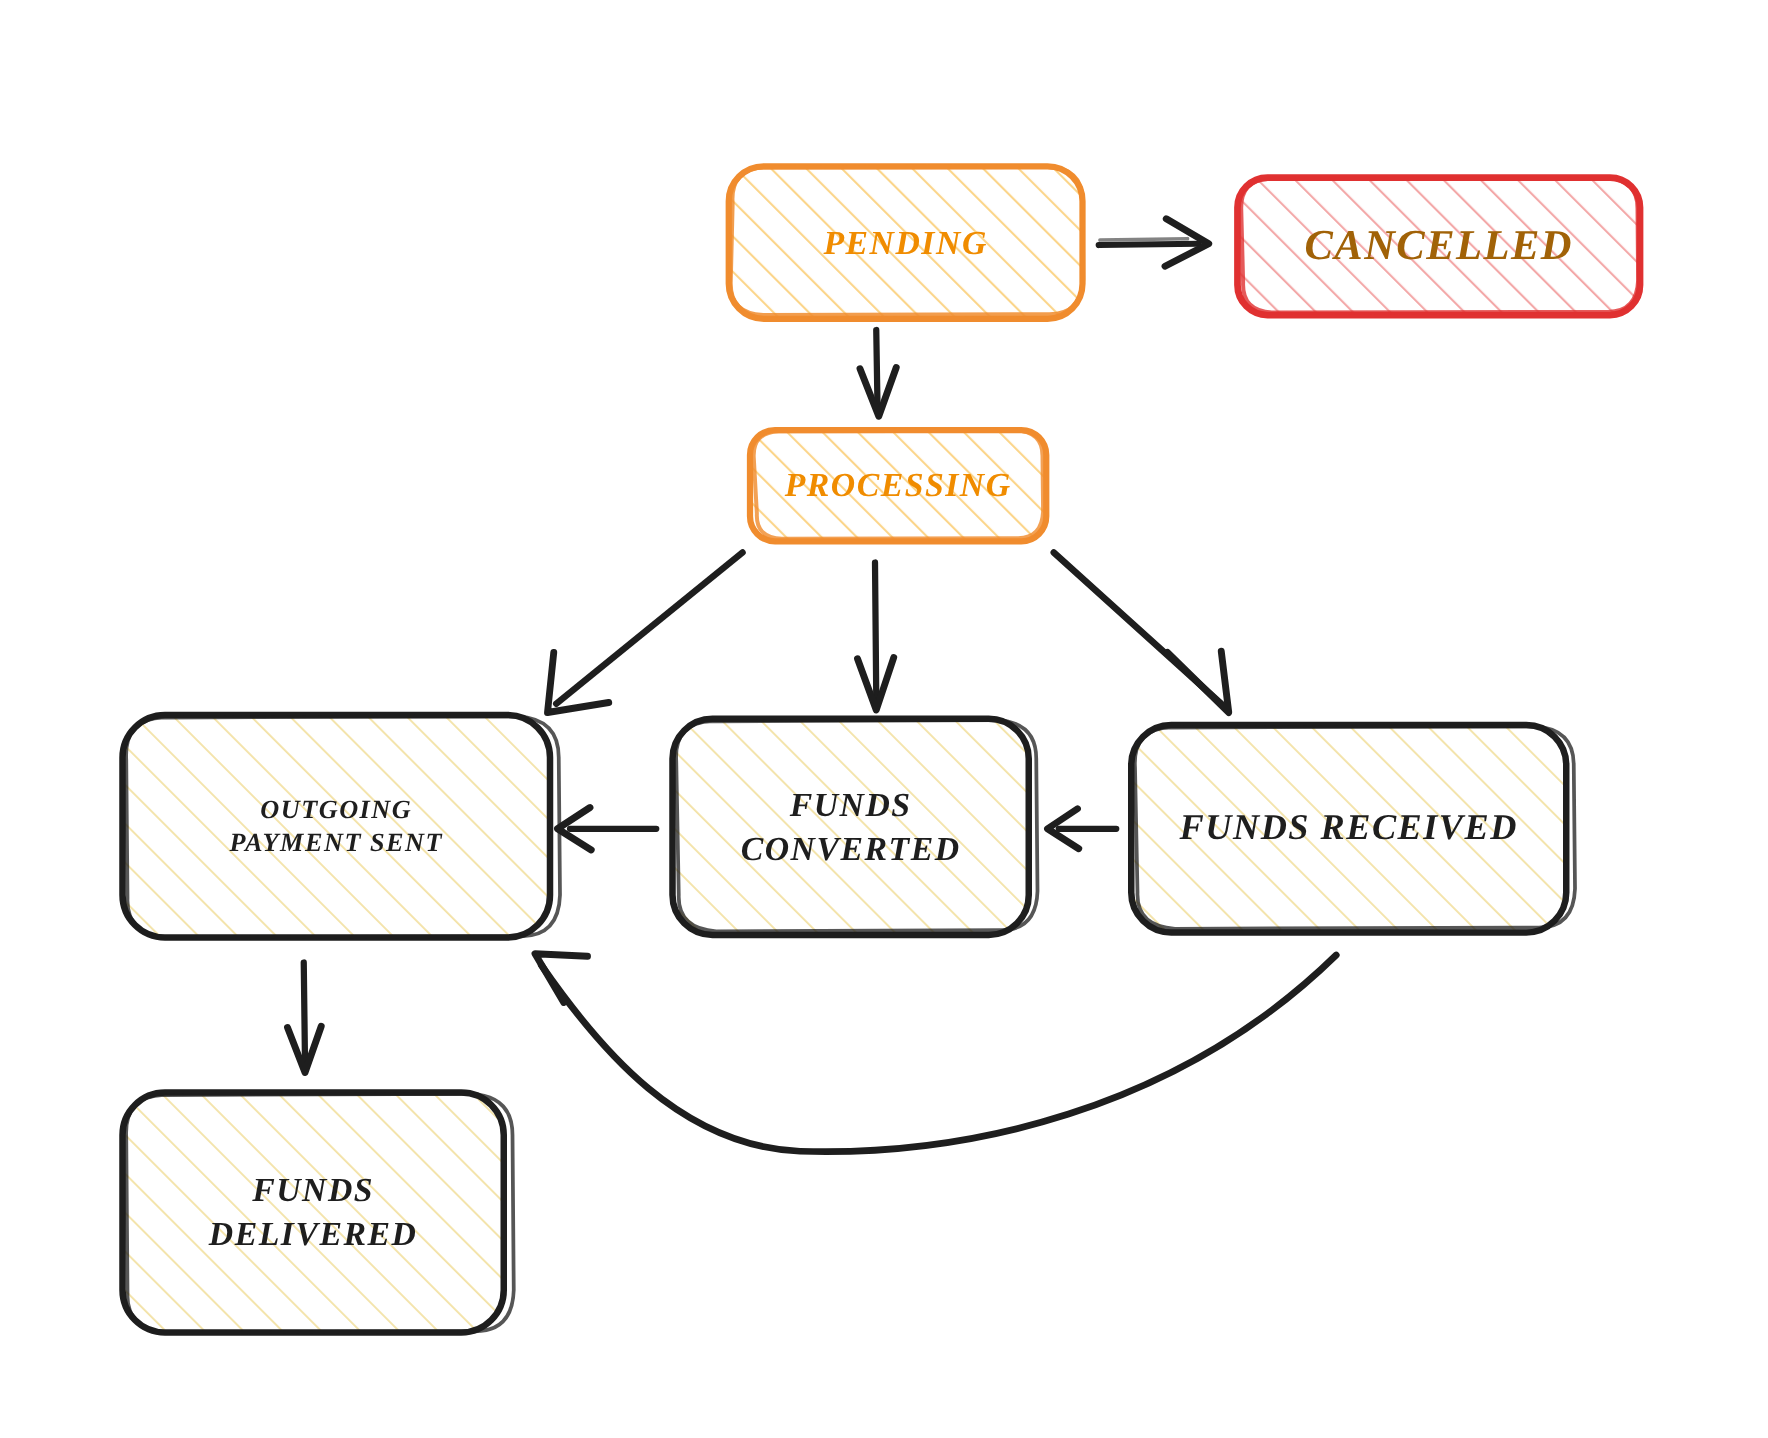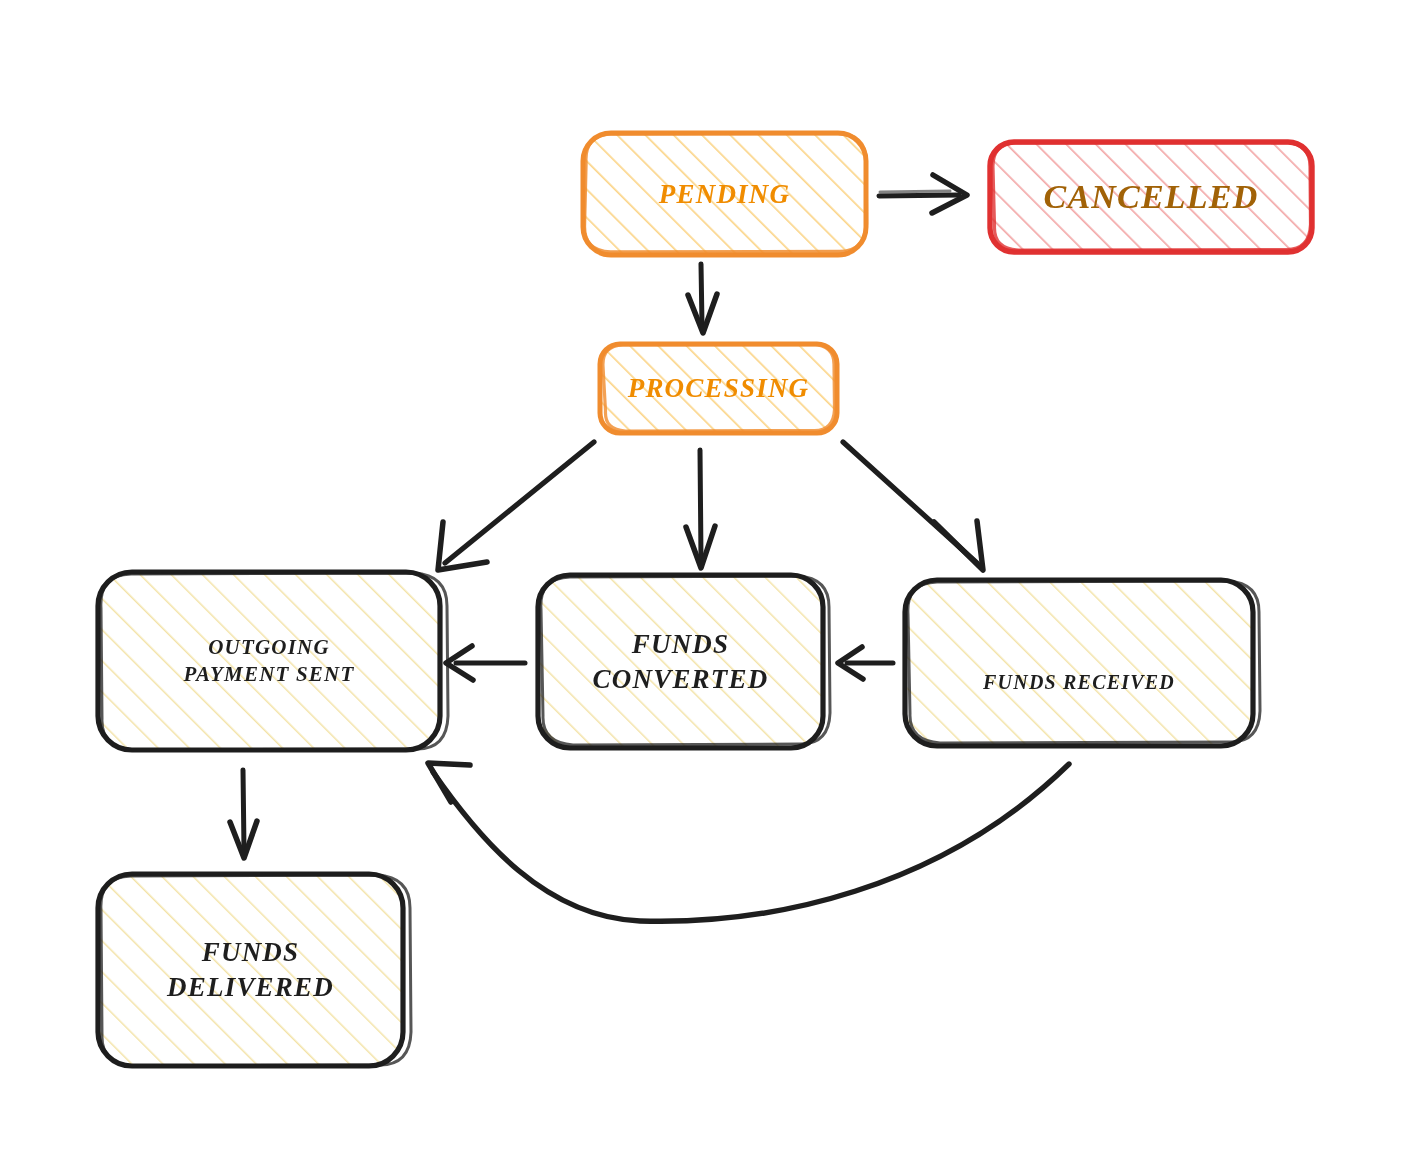--- a/index.html
+++ b/index.html
@@ -161,19 +161,19 @@
 
   <div class="node-hit" style="left:98px; top:572px; width:342px; height:178px;"></div>
   <div class="node-label" style="left:98px; top:572px; width:342px; height:178px; color:#1e1e1e; font-size:21px;">OUTGOING
 PAYMENT SENT</div>
 
   <div class="node-hit" style="left:538px; top:575px; width:285px; height:173px;"></div>
   <div class="node-label" style="left:538px; top:575px; width:285px; height:173px; color:#1e1e1e; font-size:27px;">FUNDS
 CONVERTED</div>
 
   <div class="node-hit" style="left:905px; top:580px; width:348px; height:166px;"></div>
-  <div class="node-label" style="left:905px; top:600px; width:348px; height:166px; color:#1e1e1e; font-size:20px;">FUNDS RECEIVED</div>
+  <div class="node-label" style="left:905px; top:580px; width:348px; height:166px; color:#1e1e1e; font-size:29px;">FUNDS RECEIVED</div>
 
   <div class="node-hit" style="left:98px; top:874px; width:305px; height:192px;"></div>
   <div class="node-label" style="left:98px; top:874px; width:305px; height:192px; color:#1e1e1e; font-size:27px;">FUNDS
 DELIVERED</div>
 
 </div>
 
 </body></html>

